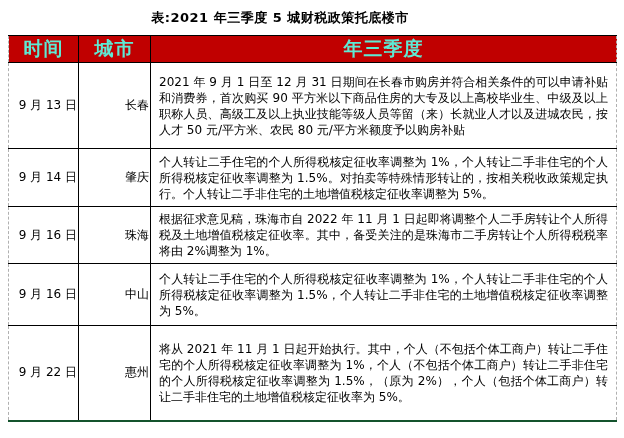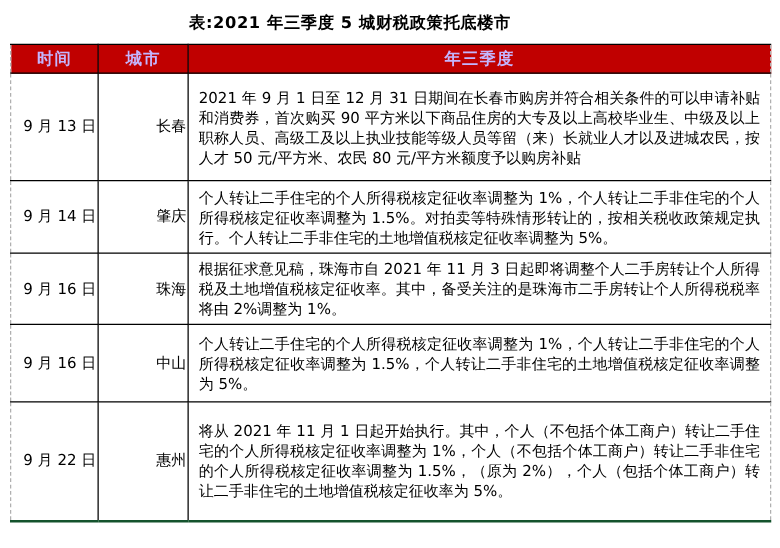--- a/index.html
+++ b/index.html
@@ -33,23 +33,23 @@
     table-layout: fixed;
     width: 608px;
     margin-left: 8px;
   }
   table.policy-table col.c-date { width: 70px; }
   table.policy-table col.c-city { width: 72px; }
   table.policy-table col.c-content { width: 466px; }
 
   table.policy-table th {
     background: #c00000;
-    color: #c4b5fd;
+    color: #5eead4;
     font-weight: bold;
-    font-size: 13px;
+    font-size: 19px;
     height: 22px;
     border: 1px solid #000000;
     border-top: 1px solid #000000;
     letter-spacing: 1px;
     padding: 0;
   }
   table.policy-table td {
     border: 1px solid #000000;
     vertical-align: middle;
     font-size: 12px;
@@ -106,21 +106,21 @@
         <td class="cell-content">2021 年 9 月 1 日至 12 月 31 日期间在长春市购房并符合相关条件的可以申请补贴和消费券，首次购买 90 平方米以下商品住房的大专及以上高校毕业生、中级及以上职称人员、高级工及以上执业技能等级人员等留（来）长就业人才以及进城农民，按人才 50 元/平方米、农民 80 元/平方米额度予以购房补贴</td>
       </tr>
       <tr class="row-zhaoqing">
         <td class="cell-date">9 月 14 日</td>
         <td class="cell-city">肇庆</td>
         <td class="cell-content">个人转让二手住宅的个人所得税核定征收率调整为 1%，个人转让二手非住宅的个人所得税核定征收率调整为 1.5%。对拍卖等特殊情形转让的，按相关税收政策规定执行。个人转让二手非住宅的土地增值税核定征收率调整为 5%。</td>
       </tr>
       <tr class="row-zhuhai">
         <td class="cell-date">9 月 16 日</td>
         <td class="cell-city">珠海</td>
-        <td class="cell-content">根据征求意见稿，珠海市自 2021 年 11 月 3 日起即将调整个人二手房转让个人所得税及土地增值税核定征收率。其中，备受关注的是珠海市二手房转让个人所得税税率将由 2%调整为 1%。</td>
+        <td class="cell-content">根据征求意见稿，珠海市自 2022 年 11 月 1 日起即将调整个人二手房转让个人所得税及土地增值税核定征收率。其中，备受关注的是珠海市二手房转让个人所得税税率将由 2%调整为 1%。</td>
       </tr>
       <tr class="row-zhongshan">
         <td class="cell-date">9 月 16 日</td>
         <td class="cell-city">中山</td>
         <td class="cell-content">个人转让二手住宅的个人所得税核定征收率调整为 1%，个人转让二手非住宅的个人所得税核定征收率调整为 1.5%，个人转让二手非住宅的土地增值税核定征收率调整为 5%。</td>
       </tr>
       <tr class="row-huizhou">
         <td class="cell-date">9 月 22 日</td>
         <td class="cell-city">惠州</td>
         <td class="cell-content">将从 2021 年 11 月 1 日起开始执行。其中，个人（不包括个体工商户）转让二手住宅的个人所得税核定征收率调整为 1%，个人（不包括个体工商户）转让二手非住宅的个人所得税核定征收率调整为 1.5%，（原为 2%），个人（包括个体工商户）转让二手非住宅的土地增值税核定征收率为 5%。</td>

